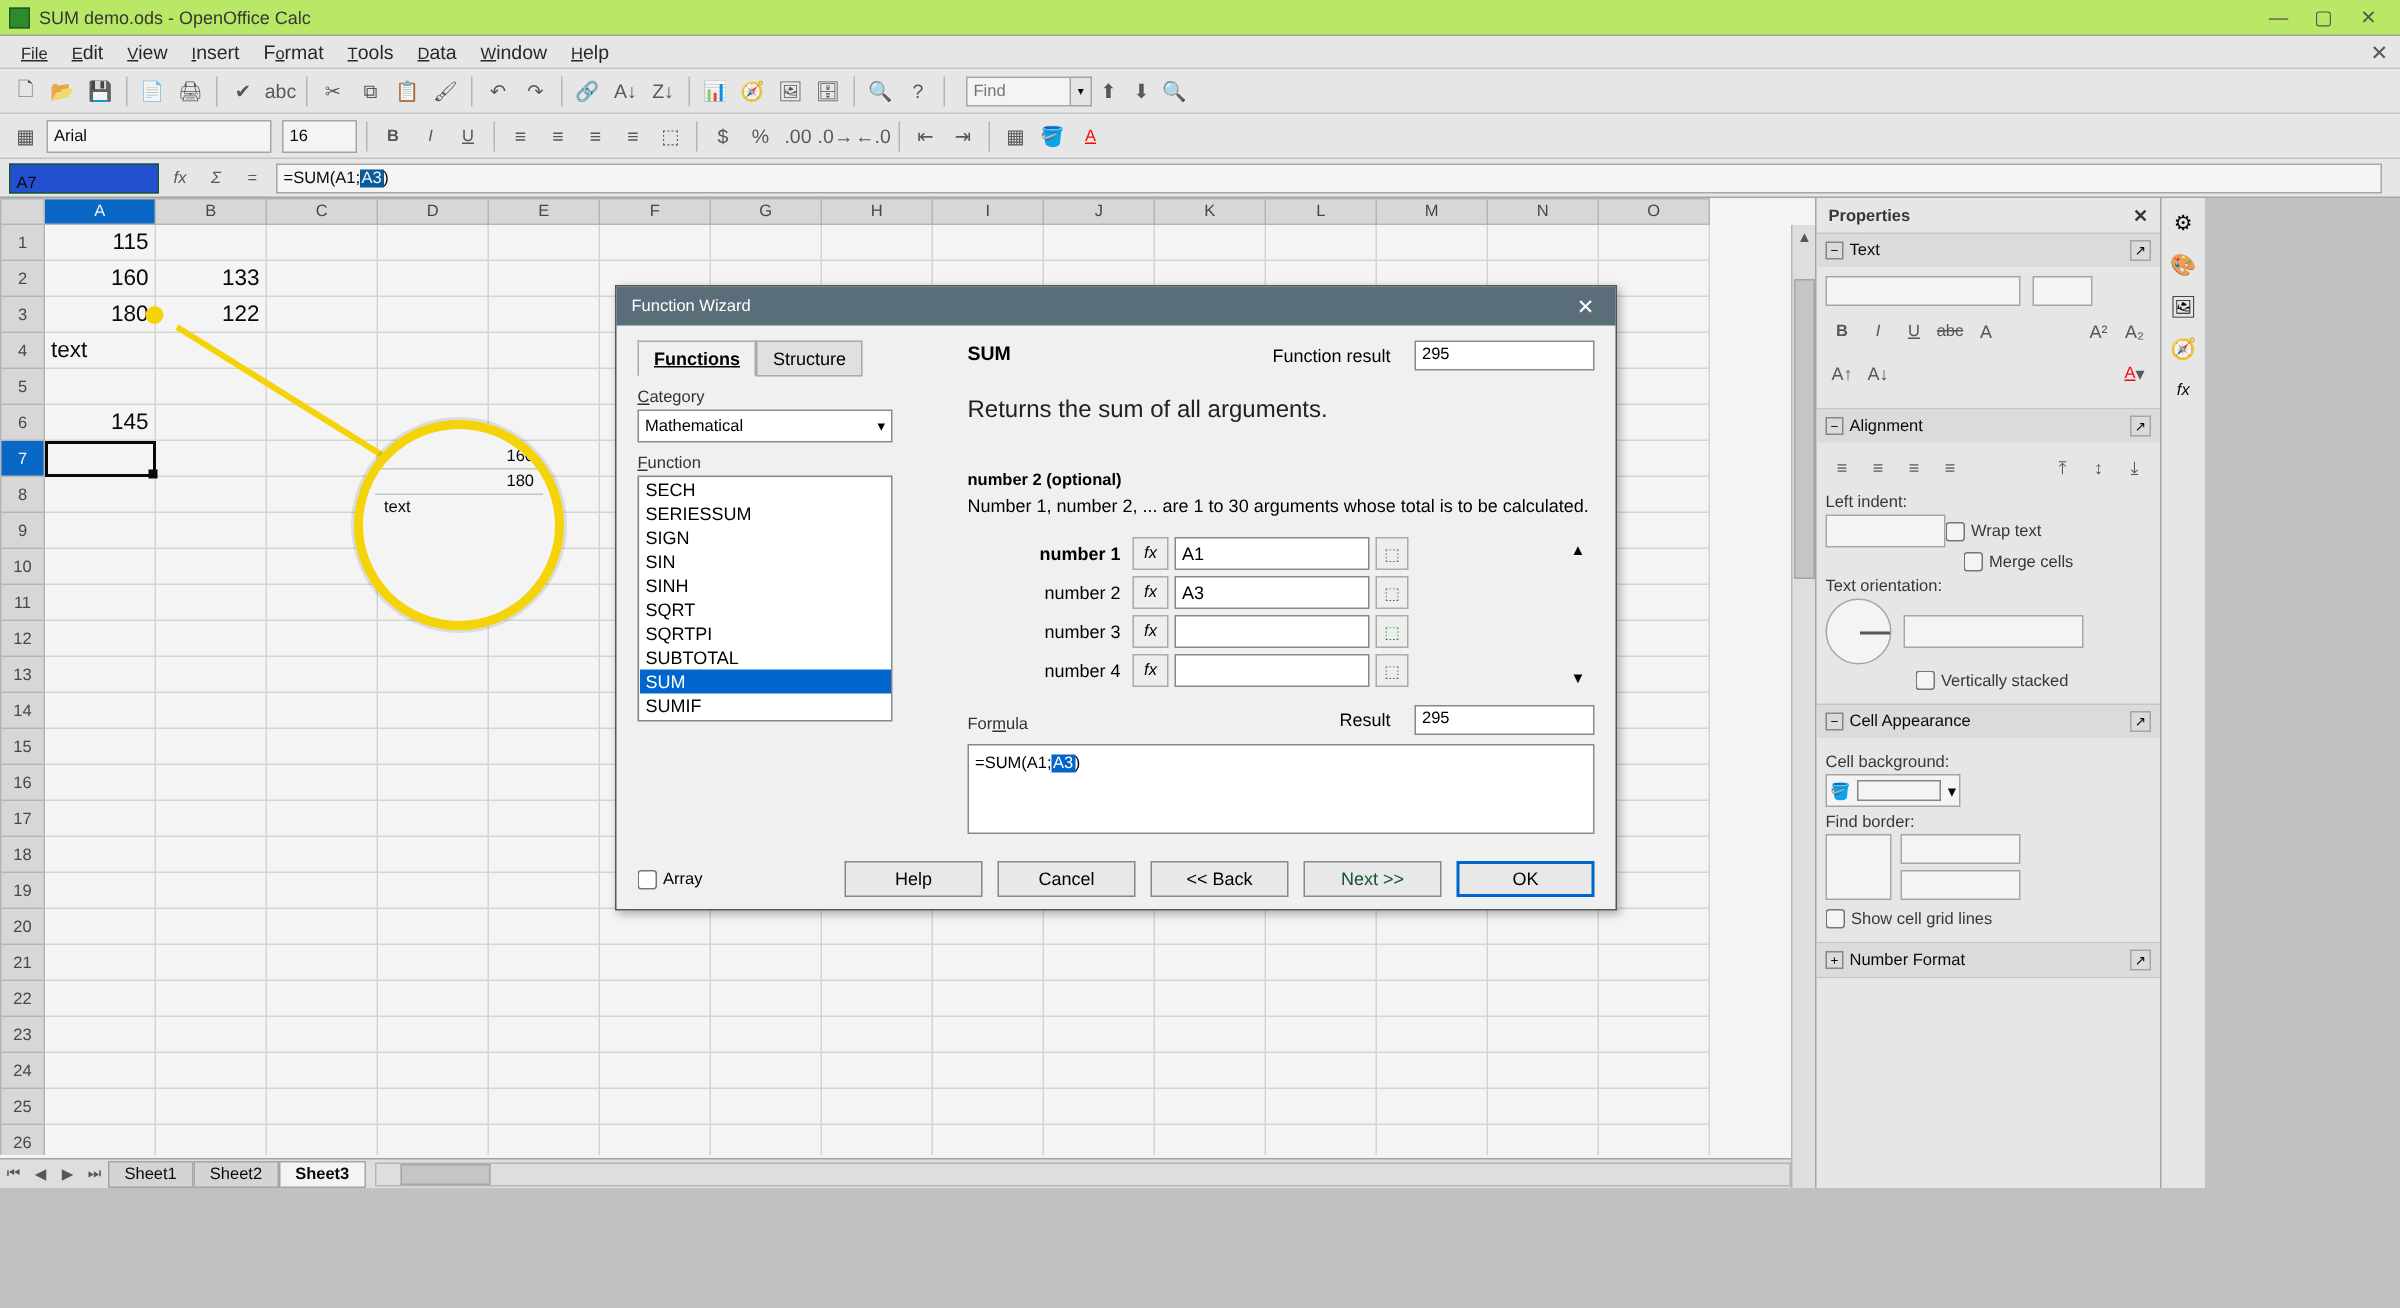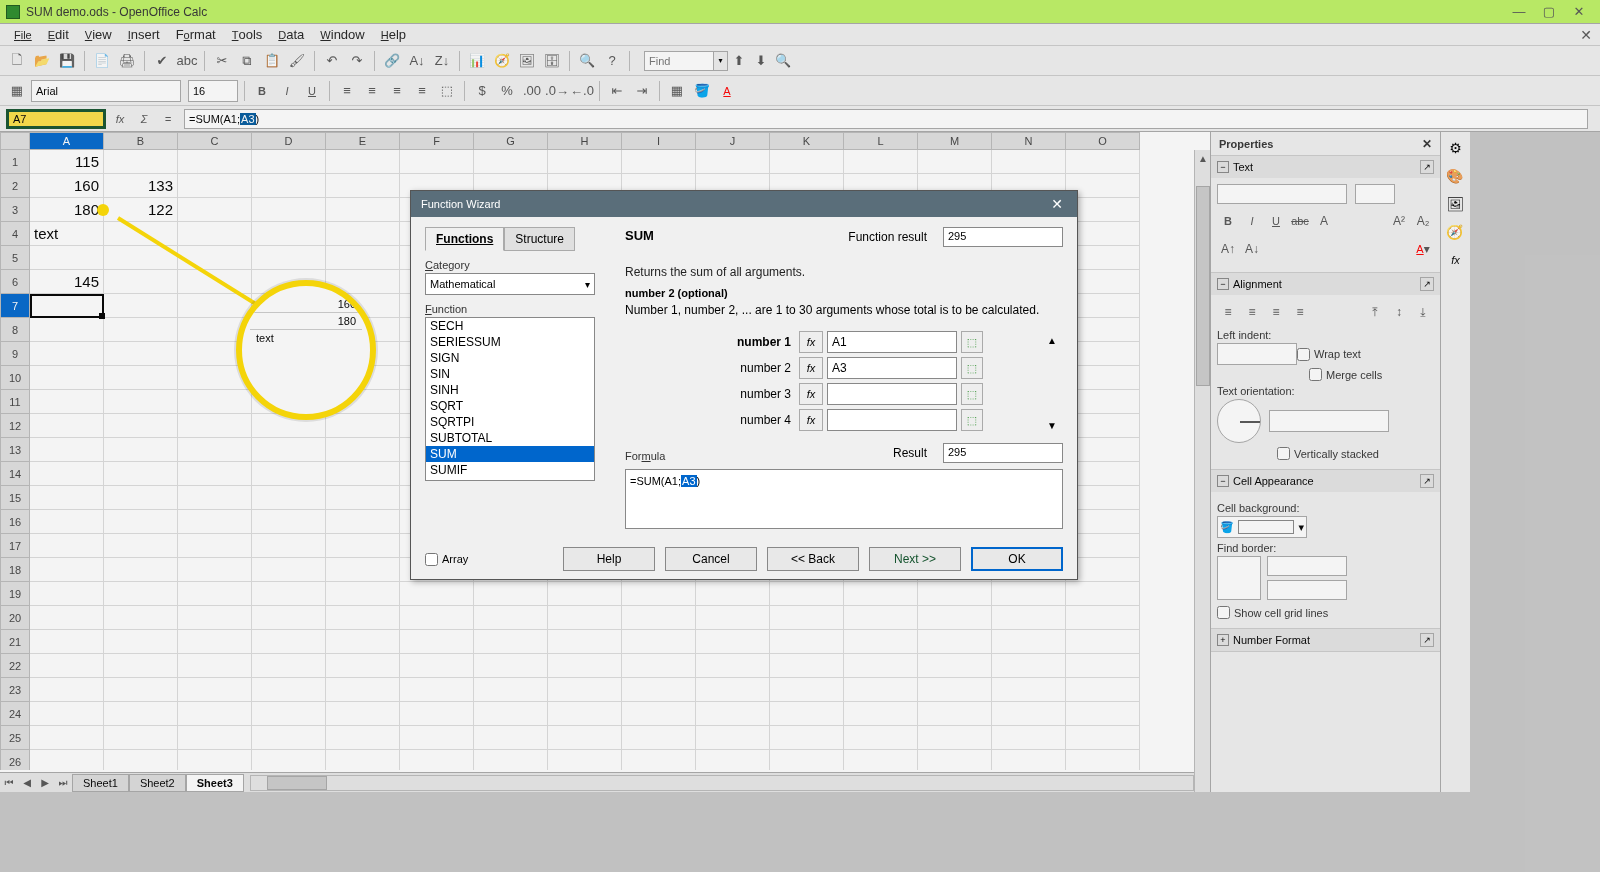--- a/index.html
+++ b/index.html
@@ -15,21 +15,21 @@
 .toolbar{height:30px;background:#f0f0f0;display:flex;align-items:center;padding:0 6px;gap:3px;border-bottom:1px solid #ccc}
 .tbtn{width:22px;height:22px;display:flex;align-items:center;justify-content:center;color:#555;cursor:pointer;border:1px solid transparent;font-size:13px}
 .tsep{width:1px;height:20px;background:#bbb;margin:0 3px}
 .findbox{display:flex;align-items:center;margin-left:8px}
 .findbox input{width:70px;height:20px;border:1px solid #aaa;background:#fff;padding:0 4px;font-size:11px}
 .findbox .dd{width:14px;height:20px;border:1px solid #aaa;border-left:none;background:#eee;display:flex;align-items:center;justify-content:center;font-size:8px}
 .fmtbar{height:30px;background:#f0f0f0;display:flex;align-items:center;padding:0 6px;gap:3px;border-bottom:1px solid #ccc}
 .fontbox{width:150px;height:22px;border:1px solid #aaa;background:#fff;display:flex;align-items:center;padding:0 4px}
 .sizebox{width:50px;height:22px;border:1px solid #aaa;background:#fff;display:flex;align-items:center;padding:0 4px;margin-left:4px}
 .formulabar{height:26px;background:#f0f0f0;display:flex;align-items:center;padding:0 6px;border-bottom:1px solid #aaa}
-.cellref{width:100px;height:20px;border:3px solid #14532d;background:#fde047;padding:0 4px;display:flex;align-items:center}
+.cellref{width:100px;height:20px;border:1px solid #14532d;background:#1d4ed8;padding:0 4px;display:flex;align-items:flex-end}
 .fbtn{width:20px;height:20px;display:flex;align-items:center;justify-content:center;color:#555;cursor:pointer;font-style:italic;margin-left:4px}
 .formula-input{flex:1;height:20px;border:1px solid #aaa;background:#fff;padding:0 4px;display:flex;align-items:center;margin-left:6px;margin-right:6px}
 .formula-input .sel{background:#005a9e;color:#fff;padding:0 1px}
 .maingrid{display:flex;height:660px}
 .sheetarea{width:1210px;position:relative;background:#fff}
 .colheads{display:flex;height:18px}
 .corner{width:30px;height:18px;background:#e0e0e0;border:1px solid #bbb}
 .ch{width:74px;height:18px;background:#e0e0e0;border:1px solid #bbb;border-left:none;display:flex;align-items:center;justify-content:center;color:#444;cursor:pointer}
 .ch.sel{background:#0066cc;color:#fff}
 .rows{height:620px;overflow:hidden}
@@ -63,39 +63,39 @@
 .sinput{width:130px;height:20px;border:1px solid #aaa;background:#fff;margin-right:4px}
 .slabel{font-size:11px;color:#333;display:block;margin:4px 0 2px}
 .scheck{display:flex;align-items:center;font-size:11px;color:#333;margin:3px 0}
 .scheck input{margin-right:4px}
 .iconcol{width:30px;background:#f0f0f0;border-left:1px solid #aaa;display:flex;flex-direction:column;align-items:center;padding-top:6px;gap:8px}
 .iconcol .ic{width:20px;height:20px;display:flex;align-items:center;justify-content:center;cursor:pointer;font-size:14px}
 
 .dialog{position:absolute;left:410px;top:190px;width:668px;background:#f0f0f0;border:1px solid #555;box-shadow:2px 2px 6px rgba(0,0,0,0.3)}
 .dialog .dtitle{height:26px;background:#5a6e7a;color:#fff;display:flex;align-items:center;padding:0 10px;font-size:12px}
 .dialog .dtitle .dx{margin-left:auto;width:20px;height:20px;display:flex;align-items:center;justify-content:center;cursor:pointer;font-size:14px}
-.dialog .dbody{padding:10px 14px;display:flex;}
+.dialog .dbody{padding:10px 14px;display:flex;gap:20px}
 .dialog .left{width:200px}
 .dialog .right{flex:1}
 .dtabs{display:flex;margin-bottom:6px}
 .dtab{padding:4px 10px;border:1px solid #aaa;cursor:pointer;font-size:12px}
 .dtab.active{background:#f0f0f0;border-bottom:1px solid #f0f0f0;font-weight:bold;text-decoration:underline}
 .dtab:not(.active){background:#e0e0e0}
 .dlabel{font-size:11px;color:#333;display:block;margin:8px 0 2px}
 .dlabel span{text-decoration:underline}
 .dselect{width:170px;height:22px;border:1px solid #888;background:#fff;display:flex;align-items:center;padding:0 4px;position:relative}
 .dselect::after{content:'▾';position:absolute;right:4px;font-size:10px}
 .dlist{width:170px;height:164px;border:1px solid #888;background:#fff;overflow-y:scroll;overflow-x:hidden}
 .dlist .item{padding:1px 4px;cursor:pointer;font-size:12px}
 .dlist .item.sel{background:#0066cc;color:#fff}
 .rtitle{font-size:13px;font-weight:bold;margin-bottom:10px}
-.rdesc{font-size:12px;color:#222;margin-bottom:8px}
+.rdesc{font-size:16px;color:#222;margin-bottom:31px}
 .rargs{margin-bottom:6px}
 .rargs b{display:block;margin-bottom:4px}
-.argrow{display:flex;align-items:center;margin-bottom:4px;justify-content:center}
+.argrow{display:flex;align-items:center;margin-bottom:4px;justify-content:flex-start}
 .argrow .alabel{width:110px;text-align:right;padding-right:8px;font-size:12px}
 .argrow .alabel.bold{font-weight:bold}
 .argrow .afx{width:24px;height:22px;border:1px solid #aaa;background:#eee;display:flex;align-items:center;justify-content:center;font-style:italic;font-size:11px;cursor:pointer;margin-right:4px}
 .argrow input{width:130px;height:22px;border:1px solid #888;background:#fff;padding:0 4px;font-size:12px}
 .argrow .apick{width:22px;height:22px;border:1px solid #aaa;background:#eee;margin-left:4px;display:flex;align-items:center;justify-content:center;font-size:11px;color:#2a8c2a;cursor:pointer}
 .resbox{display:flex;align-items:center;margin-bottom:6px}
 .resbox label{font-size:12px;margin-right:16px}
 .resbox .val{width:120px;height:20px;border:1px solid #888;background:#fff;padding:2px 4px}
 .formulabox{width:100%;height:60px;border:1px solid #888;background:#fff;padding:4px;font-size:12px;resize:none;position:relative}
 .dialog .dfoot{display:flex;align-items:center;padding:8px 14px;gap:10px}

